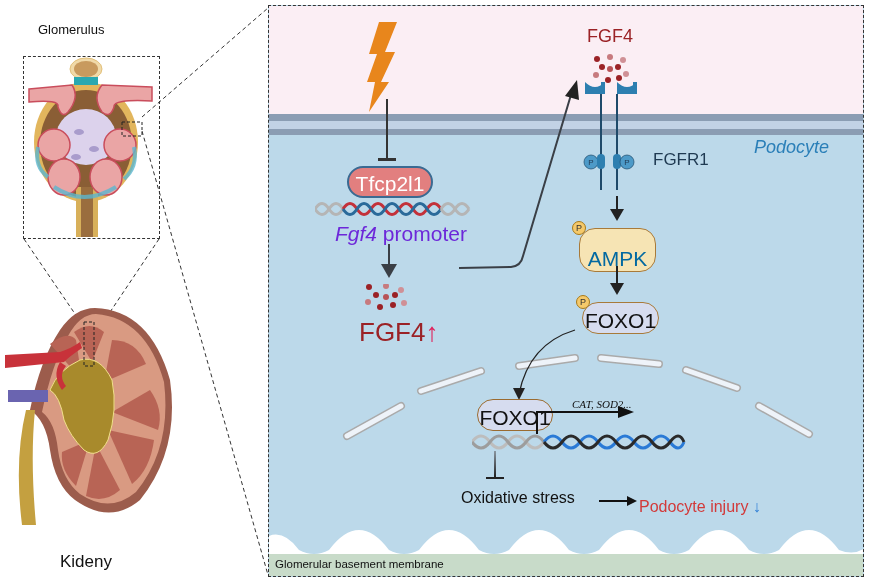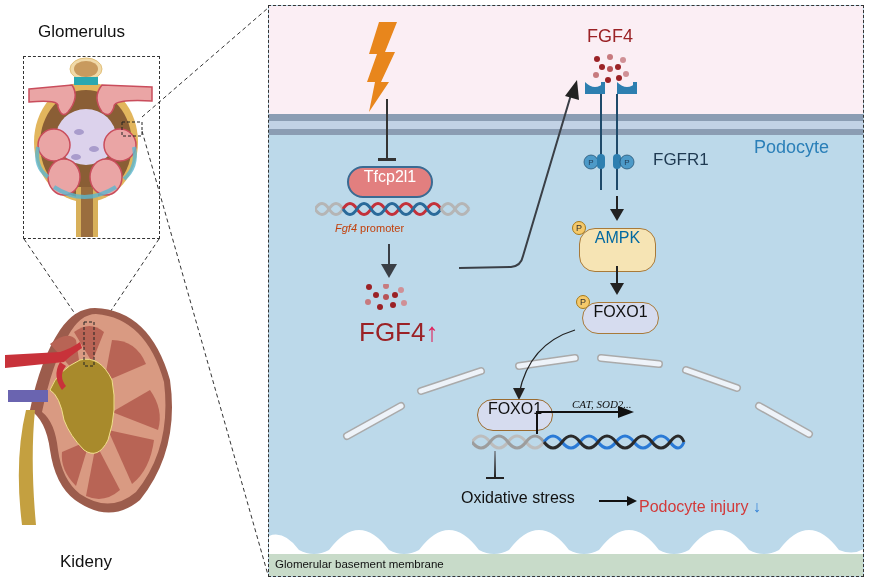--- a/index.html
+++ b/index.html
@@ -3,28 +3,28 @@
 <meta charset="utf-8">
 <style>
   html, body { margin:0; padding:0; background:#ffffff; }
   body { width:871px; height:583px; position:relative; overflow:hidden;
          font-family:"Liberation Sans", sans-serif; }
   .abs { position:absolute; }
   .txt { position:absolute; white-space:nowrap; font-family:"Liberation Sans", sans-serif; }
   #panel { position:absolute; left:268px; top:5px; width:596px; height:572px; border:1.5px dashed #333; box-sizing:border-box; overflow:hidden; background:#bcd9ea; }
   #extra { position:absolute; left:0; top:0; width:596px; height:108px; background:#fbeef4; }
   .mem1 { position:absolute; left:0; width:596px; }
-  .pill { position:absolute; border-radius:16px; display:flex; align-items:flex-start; justify-content:center; box-sizing:border-box; font-size:16px; }
+  .pill { position:absolute; border-radius:16px; display:flex; align-items:flex-end; justify-content:center; box-sizing:border-box; font-size:21px; }
   .pbadge { position:absolute; width:14px; height:14px; border-radius:50%; background:#f5c96a; border:1px solid #a87a1a; font-size:9px; display:flex; align-items:center; justify-content:center; color:#333; box-sizing:border-box; }
   #gbm { position:absolute; left:0; bottom:0; width:596px; height:22px; background:#c8dbc9; }
 </style>
 </head>
 <body>
 
-<div class="txt" style="left:38px;top:22px;font-size:17px;color:#111;">Glomerulus</div>
+<div class="txt" style="left:38px;top:22px;font-size:13px;color:#111;">Glomerulus</div>
 
 <div class="abs" style="left:23px;top:56px;width:137px;height:183px;border:1.3px dashed #333;box-sizing:border-box;"></div>
 
 <svg class="abs" style="left:24px;top:57px;" width="135" height="181" viewBox="0 0 135 181">
 
   <ellipse cx="62" cy="85" rx="52" ry="60" fill="#e2b65d"></ellipse>
   <ellipse cx="62" cy="87" rx="46" ry="54" fill="#8a5e35"></ellipse>
   <rect x="52" y="130" width="22" height="50" fill="#d8b05a"></rect>
   <rect x="57" y="130" width="12" height="50" fill="#9a6d3e"></rect>
 
@@ -96,21 +96,21 @@
   </div>
 
   <svg class="abs" style="left:46px;top:192px;" width="160" height="22" viewBox="0 0 160 22">
     <path d="M0 11 Q7 0 14 11 T28 11" stroke="#b5b5b5" stroke-width="3" fill="none"></path>
     <path d="M0 11 Q7 22 14 11 T28 11" stroke="#b5b5b5" stroke-width="3" fill="none"></path>
     <path d="M28 11 Q35 0 42 11 T56 11 T70 11 T84 11 T98 11 T112 11 T126 11" stroke="#c3313a" stroke-width="3" fill="none"></path>
     <path d="M28 11 Q35 22 42 11 T56 11 T70 11 T84 11 T98 11 T112 11 T126 11" stroke="#2a6a9a" stroke-width="3" fill="none"></path>
     <path d="M126 11 Q133 0 140 11 T154 11" stroke="#b5b5b5" stroke-width="3" fill="none"></path>
     <path d="M126 11 Q133 22 140 11 T154 11" stroke="#b5b5b5" stroke-width="3" fill="none"></path>
   </svg>
-  <div class="txt" style="left:66px;top:216px;font-size:11px;color:#c2410c;">
+  <div class="txt" style="left:66px;top:216px;font-size:21px;color:#6d28d9;">
     <i>Fgf4</i><span> promoter</span>
   </div>
 
   <div class="abs" style="left:119px;top:238px;width:2px;height:22px;background:#3a3f46;"></div>
   <svg class="abs" style="left:112px;top:258px;" width="16" height="14">
       <path d="M0 0 L16 0 L8 14 Z" fill="#3a3f46"></path>
     </svg>
 
   <svg class="abs" style="left:95px;top:278px;" width="50" height="30">
     <circle cx="5" cy="3" r="3" fill="#9b2226"></circle>
@@ -155,21 +155,21 @@
     <line x1="20" y1="16" x2="20" y2="112" stroke="#1f4a6a" stroke-width="2"></line>
     <line x1="36" y1="16" x2="36" y2="112" stroke="#1f4a6a" stroke-width="2"></line>
     <circle cx="10" cy="84" r="7" fill="#4d9ac8" stroke="#1f4a6a" stroke-width="0.7"></circle>
     <text x="10" y="87" font-size="8" text-anchor="middle" fill="#1f3a52" font-family="Liberation Sans, sans-serif">P</text>
     <rect x="16" y="76" width="8" height="15" rx="4" fill="#2d7fb0"></rect>
     <rect x="32" y="76" width="8" height="15" rx="4" fill="#2d7fb0"></rect>
     <circle cx="46" cy="84" r="7" fill="#4d9ac8" stroke="#1f4a6a" stroke-width="0.7"></circle>
     <text x="46" y="87" font-size="8" text-anchor="middle" fill="#1f3a52" font-family="Liberation Sans, sans-serif">P</text>
   </svg>
   <div class="txt" style="left:384px;top:144px;font-size:17px;color:#1f3a52;">FGFR1</div>
-  <div class="txt" style="left:485px;top:131px;font-size:18px;color:#2a7fb8;">Podocyte</div>
+  <div class="txt" style="left:485px;top:131px;font-size:18px;font-style:italic;color:#2a7fb8;">Podocyte</div>
 
   <div class="abs" style="left:347px;top:190px;width:2px;height:14px;background:#222;"></div>
   <svg class="abs" style="left:341px;top:203px;" width="14" height="12">
       <path d="M0 0 L14 0 L7 12 Z" fill="#222"></path>
     </svg>
 
   <div class="pill" style="left:310px;top:222px;width:77px;height:44px;background:#f6e4b4;border:1.3px solid #a87a3a;color:#0369a1;">
     <span>AMPK</span>
   </div>
   <div class="pbadge" style="left:303px;top:215px;">

